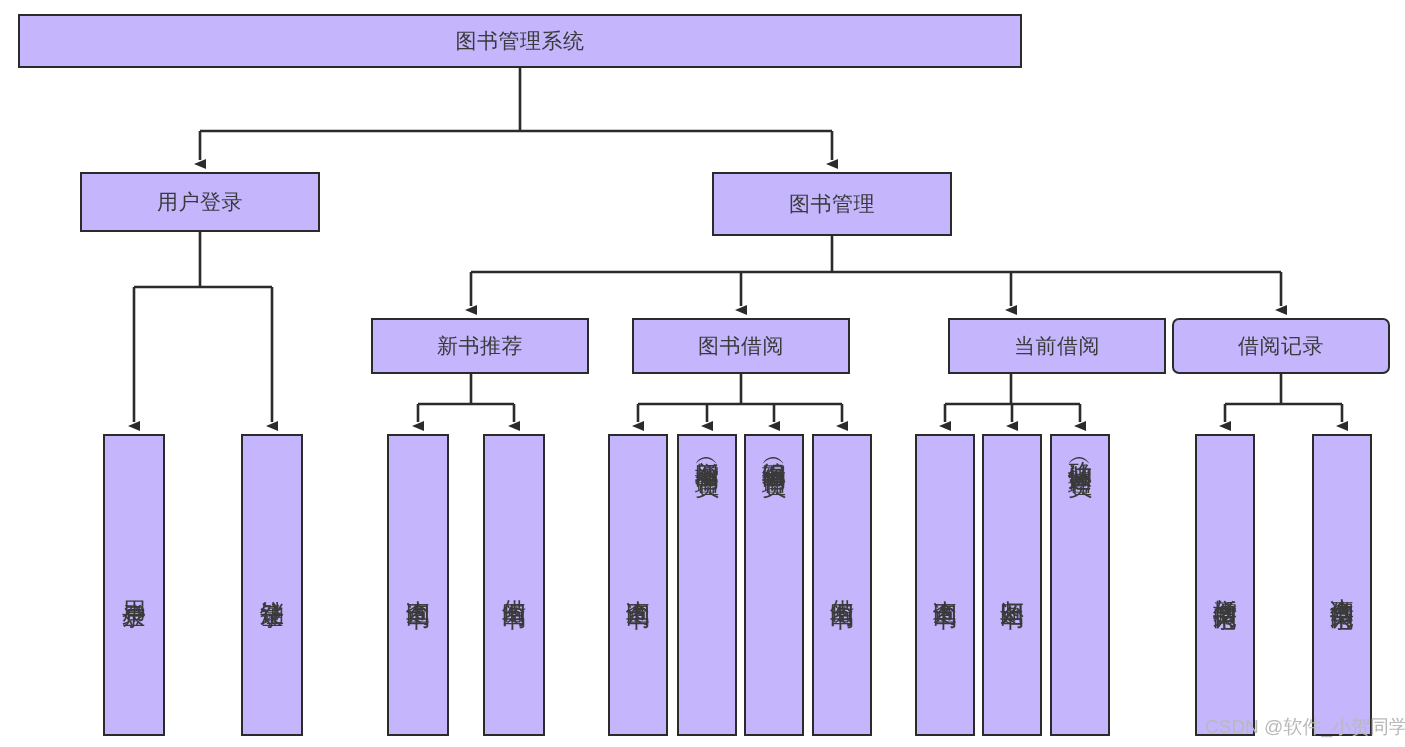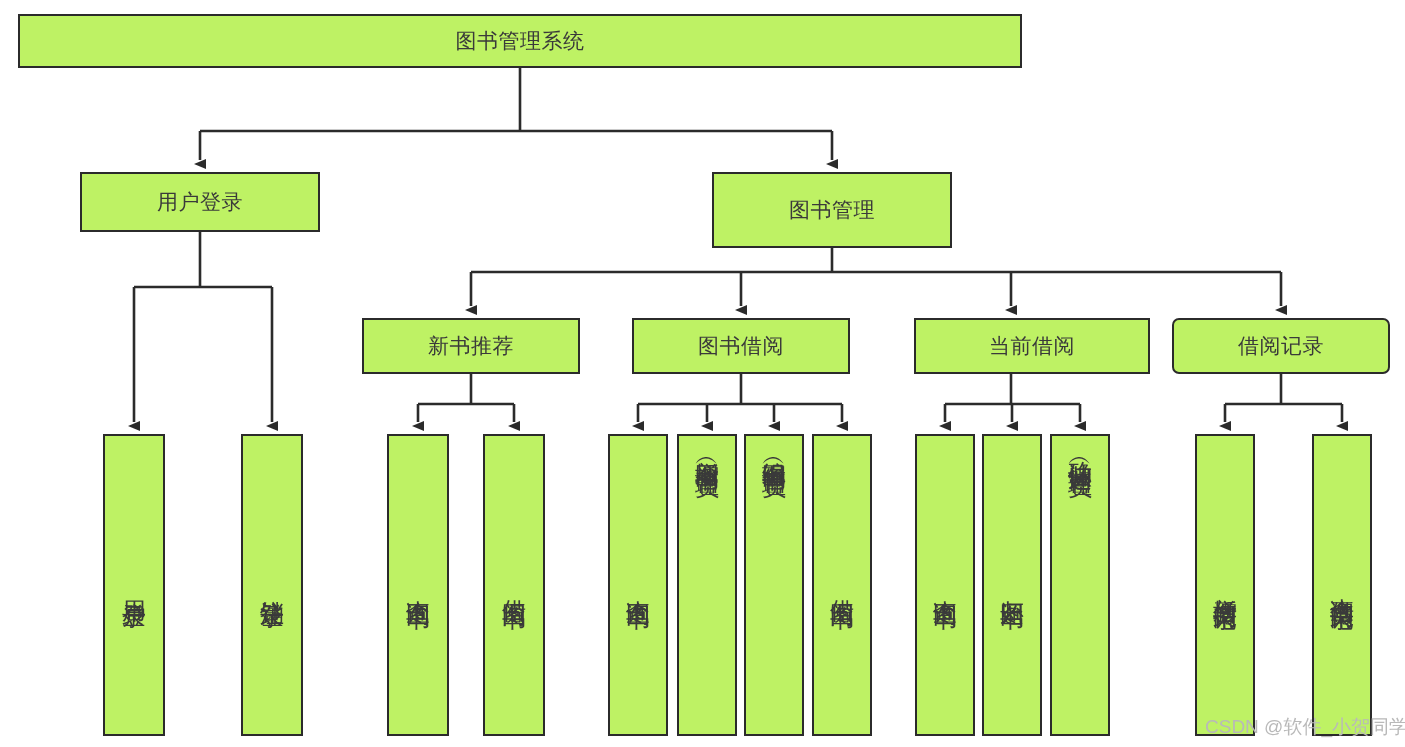--- a/index.html
+++ b/index.html
@@ -21,21 +21,21 @@
     position: absolute;
     left: 0;
     top: 0;
     width: 1405px;
     height: 747px;
   }
   .node {
     position: absolute;
     box-sizing: border-box;
     border: 2px solid #2b2b2b;
-    background: #bef264;
+    background: #c4b5fd;
     color: #3a3a3a;
     display: flex;
     align-items: center;
     justify-content: center;
     z-index: 2;
   }
   .node .lbl {
     display: block;
     font-size: 21px;
     line-height: 1.15;
@@ -127,31 +127,31 @@
     </g>
   </svg>
 
   <div class="node" id="node-root" style="left: 18px; top: 14px; width: 1004px; height: 54px;">
     <span class="lbl">图书管理系统</span>
   </div>
 
   <div class="node" id="node-l1-0" style="left: 80px; top: 172px; width: 240px; height: 60px;">
     <span class="lbl">用户登录</span>
   </div>
-  <div class="node" id="node-l1-1" style="left: 712px; top: 172px; width: 240px; height: 76px;">
+  <div class="node" id="node-l1-1" style="left: 712px; top: 172px; width: 240px; height: 64px;">
     <span class="lbl">图书管理</span>
   </div>
 
-  <div class="node" id="node-l2-0" style="left: 362px; top: 318px; width: 218px; height: 56px;">
+  <div class="node" id="node-l2-0" style="left: 371px; top: 318px; width: 218px; height: 56px;">
     <span class="lbl">新书推荐</span>
   </div>
   <div class="node" id="node-l2-1" style="left: 632px; top: 318px; width: 218px; height: 56px;">
     <span class="lbl">图书借阅</span>
   </div>
-  <div class="node" id="node-l2-2" style="left: 914px; top: 318px; width: 236px; height: 56px;">
+  <div class="node" id="node-l2-2" style="left: 948px; top: 318px; width: 218px; height: 56px;">
     <span class="lbl">当前借阅</span>
   </div>
   <div class="node" id="node-l2-3" style="left: 1172px; top: 318px; width: 218px; height: 56px; border-radius: 7px;">
     <span class="lbl">借阅记录</span>
   </div>
 
   <div class="node vert mid" id="node-leaf-0" style="left: 103px; top: 434px; width: 62px; height: 302px;">
     <span class="lbl">用户登录</span>
   </div>
   <div class="node vert mid" id="node-leaf-1" style="left: 241px; top: 434px; width: 62px; height: 302px;">

